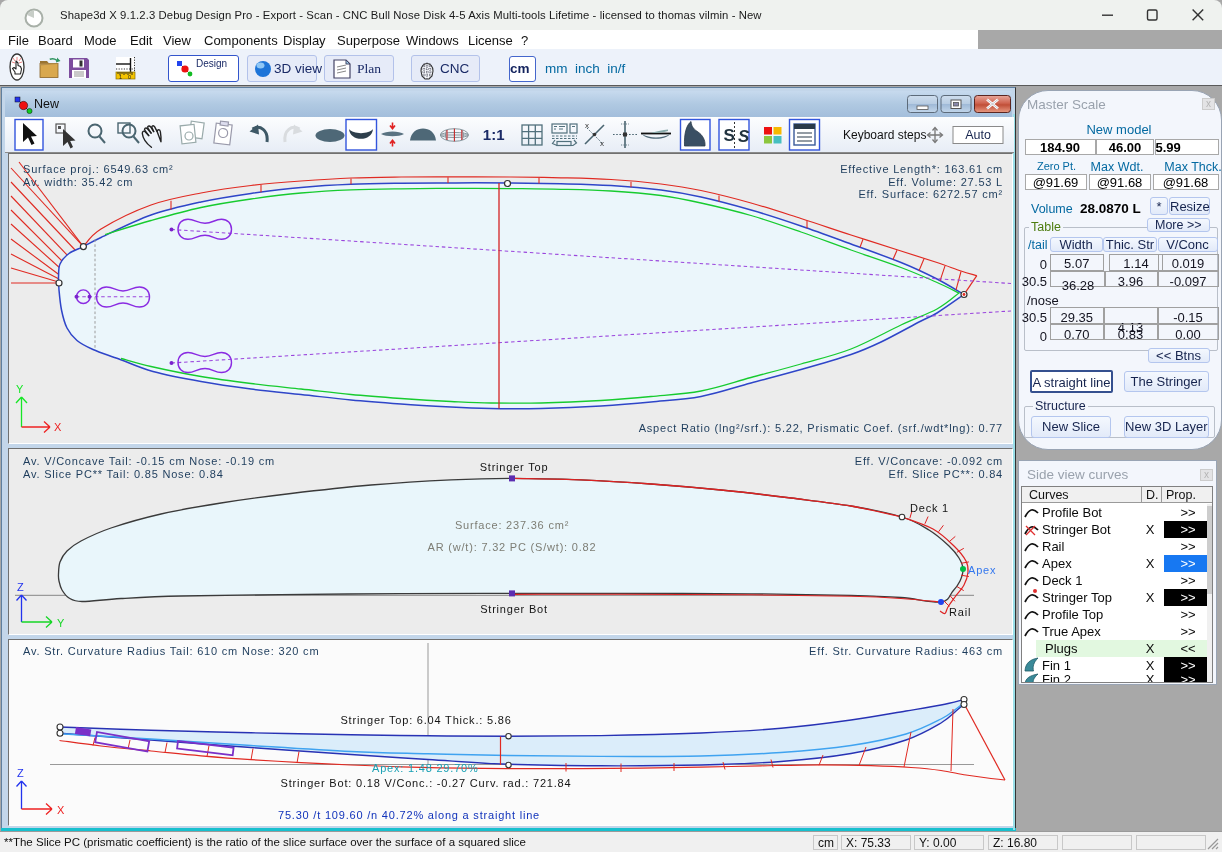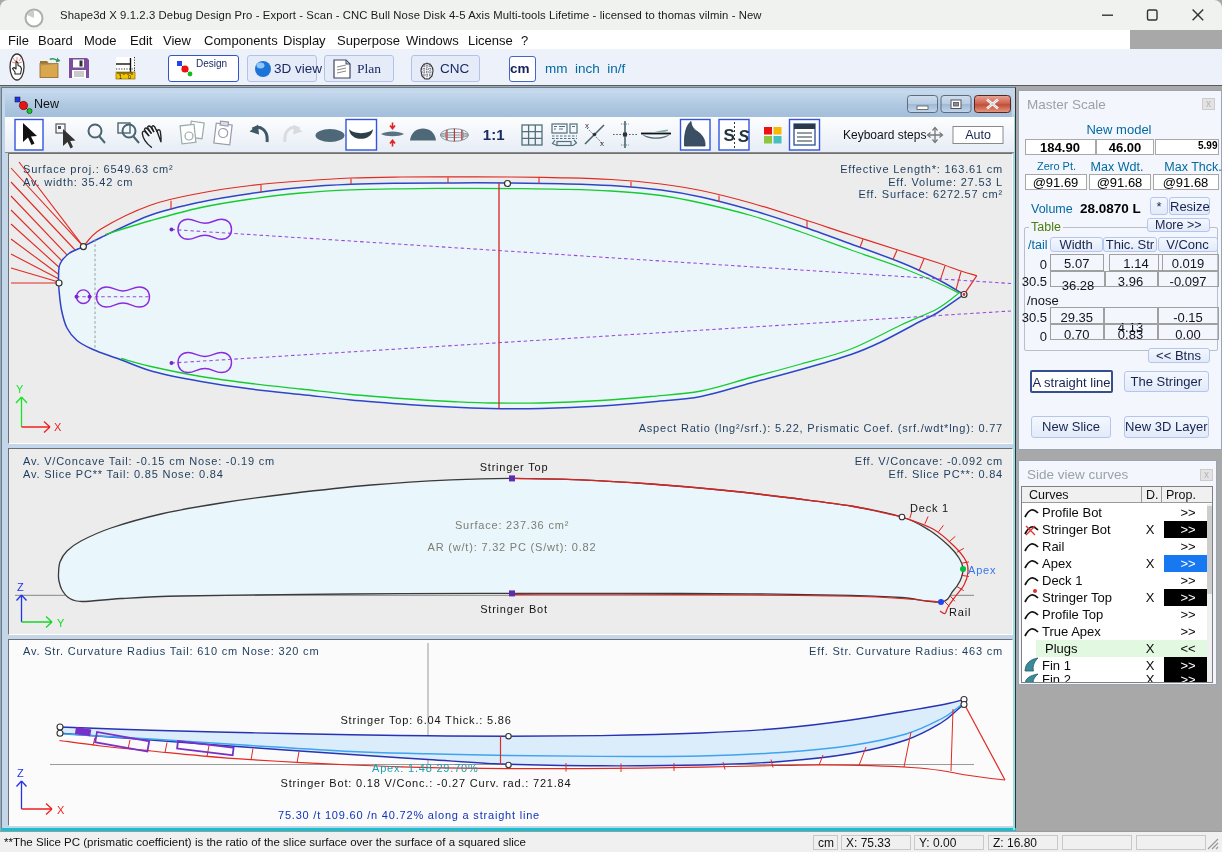--- a/index.html
+++ b/index.html
@@ -1,20 +1,20 @@
 <!DOCTYPE html>
 <html><head>
 <meta charset="utf-8">
 <style>
   * { margin:0; padding:0; box-sizing:border-box; }
   html,body { width:1222px; height:852px; overflow:hidden; }
   body { font-family:"Liberation Sans", sans-serif; position:relative; background:#a8a8a8; }
   .abs { position:absolute; }
   .titlebar { left:0; top:0; width:1222px; height:30px; background:#eff2ef; border-radius:8px 8px 0 0; }
-  .menubar { left:0; top:30px; width:1130px; height:19px; background:#ffffff; }
+  .menubar { left:0; top:30px; width:978px; height:19px; background:#ffffff; }
   .menubar span { position:absolute; top:3px; font-size:13px; color:#111; }
   .toolbar { left:0; top:49px; width:1222px; height:37px; background:#edf2fa; border-bottom:1px solid #5a5a5a; }
   .mdi { left:0; top:86px; width:1222px; height:745px; background:#a8a8a8; }
   .statusbar { left:0; top:831px; width:1222px; height:21px; background:#f0f0f0; border-top:1px solid #9a9a9a; }
   .statusbar .cell { position:absolute; top:3px; height:15px; border:1px solid #c8c8c8; font-size:12px; color:#111; padding-left:4px; padding-top:0px; }
   .tbtn { position:absolute; top:6px; height:27px; white-space:nowrap; border:1px solid #b3c2ea; border-radius:3px; background:#e6ebf8; color:#1a2a66; font-size:13.5px; }
   .win { position:absolute; left:1px; top:1px; width:1014.5px; height:743px; background:#c3d6ea; border:1px solid #5f7f9f; border-right:1.5px solid #333; box-shadow:0 0 0 0; }
   .wtitle { position:absolute; left:3px; top:3px; right:3px; height:26px;
      background:linear-gradient(#c7daee,#b0c9e2 50%,#a3bedb); }
   .panel { position:absolute; left:6px; width:1005px; border:1px solid; border-color:#707070 #ffffff #ffffff #707070; background:#ececec; }
@@ -542,28 +542,28 @@
         <g stroke-width="1.3" fill="none">
           <path d="M 20.5,808 L 20.5,780 M 20.5,780 L 15.5,785.5 M 20.5,780 L 25.5,785.5" stroke="#2233ee"></path>
           <path d="M 20.5,808 L 51,808 M 51,808 L 45,802.5 M 51,808 L 45,813.5" stroke="#ee2222"></path>
         </g>
         <text x="16" y="776" fill="#2233ee" font-size="11">Z</text>
         <text x="56" y="812.5" fill="#ee2222" font-size="11">X</text>
       </svg>
     </div>
   </div>
 
-  <div class="rwin" style="left:1018px;top:4px;width:204px;height:360px;">
+  <div class="rwin" style="left:1018px;top:4px;width:204px;height:360px;border-radius:30px;">
     <div class="rwintitle">Master Scale</div>
     <div class="rx" style="left:183px;top:7px">x</div>
     <div class="abs navy" style="left:100px;top:31px;transform:translateX(-50%);font-size:13px;">New model</div>
     <div class="abs" style="left:5.5px;top:48px;width:201px;height:16px;">
       <div class="abs" style="left:0;top:0;width:71px;height:16px;background:#fff;border:1px solid #a8a8a8;font-size:13px;font-weight:bold;text-align:center;">184.90</div>
       <div class="abs" style="left:71.5px;top:0;width:58px;height:16px;background:#fff;border:1px solid #a8a8a8;font-size:13px;font-weight:bold;text-align:center;">46.00</div>
-      <div class="abs" style="left:130px;top:0;width:64px;height:16px;background:#fff;border:1px solid #a8a8a8;font-size:10px;font-weight:bold;text-align:right;">5.99</div>
+      <div class="abs" style="left:130px;top:0;width:64px;height:16px;background:#fff;border:1px solid #a8a8a8;font-size:13px;font-weight:bold;text-align:left;">5.99</div>
     </div>
     <div class="abs navy" style="left:37.5px;top:69px;transform:translateX(-50%);font-size:11px;">Zero Pt.</div>
     <div class="abs navy" style="left:98px;top:69px;transform:translateX(-50%);font-size:12.5px;">Max Wdt.</div>
     <div class="abs navy" style="left:174px;top:69px;transform:translateX(-50%);font-size:12.5px;white-space:nowrap;">Max Thck.</div>
     <div class="abs" style="left:5.5px;top:83px;width:201px;height:16px;">
       <div class="abs" style="left:0;top:0;width:62px;height:16px;background:#fff;border:1px solid #a8a8a8;font-size:13px;text-align:center;">@91.69</div>
       <div class="abs" style="left:64px;top:0;width:62px;height:16px;background:#fff;border:1px solid #a8a8a8;font-size:13px;text-align:center;">@91.68</div>
       <div class="abs" style="left:128px;top:0;width:66px;height:16px;background:#fff;border:1px solid #a8a8a8;font-size:13px;text-align:center;">@91.68</div>
     </div>
     <div class="abs navy" style="left:12px;top:111px;font-size:12.5px;">Volume</div>
@@ -594,20 +594,23 @@
       <div class="abs" style="left:84.5px;top:53px;width:54px;height:16.5px;border:1px solid #a0a0a0;text-align:center;padding-top:12px;">4.13</div>
       <div class="abs" style="left:138.5px;top:53px;width:61px;height:16.5px;border:1px solid #a0a0a0;text-align:center;padding-top:2px;">-0.15</div>
       <div class="abs" style="left:28px;top:75px;transform:translateX(-100%)">0</div>
       <div class="abs" style="left:31px;top:69.5px;width:53.5px;height:16.5px;border:1px solid #a0a0a0;text-align:center;padding-top:2px;">0.70</div>
       <div class="abs" style="left:84.5px;top:69.5px;width:54px;height:16.5px;border:1px solid #a0a0a0;text-align:center;padding-top:2px;">0.83</div>
       <div class="abs" style="left:138.5px;top:69.5px;width:61px;height:16.5px;border:1px solid #a0a0a0;text-align:center;padding-top:2px;">0.00</div>
     </div>
     <div class="btn" style="left:128.5px;top:257px;width:62px;height:15px;line-height:14px;">&lt;&lt; Btns</div>
     <div class="btn" style="left:11px;top:278.8px;width:83px;height:23px;line-height:21px;background:#fff;border:2px solid #35508f;border-radius:2px;">A straight line</div>
     <div class="btn" style="left:104.8px;top:279.8px;width:85px;height:21px;line-height:19px;">The Stringer</div>
+    <fieldset class="abs" style="left:5px;top:308px;width:191px;height:39px;border:1px solid #b9bfc9;border-radius:2px;">
+      <legend style="font-size:12.5px;color:#16244e;margin-left:8px;padding:0 2px;">Structure</legend>
+    </fieldset>
     <div class="btn" style="left:12px;top:324.8px;width:80px;height:22px;line-height:20px;">New Slice</div>
     <div class="btn" style="left:104.8px;top:324.8px;width:85px;height:22px;line-height:20px;">New 3D Layer</div>
   </div>
 
   <div class="rwin" style="left:1018px;top:374px;width:199px;height:225px;">
     <div class="rwintitle">Side view curves</div>
     <div class="rx" style="left:181px;top:8px">x</div>
     <div class="abs" style="left:2px;top:25px;width:192px;height:197px;background:#fff;border:1px solid #808080;overflow:hidden;">
 
       <div class="abs" style="left:0;top:0;width:192px;height:16px;background:#f0f0f0;border-bottom:1px solid #9a9a9a;font-size:12.5px;color:#111">

